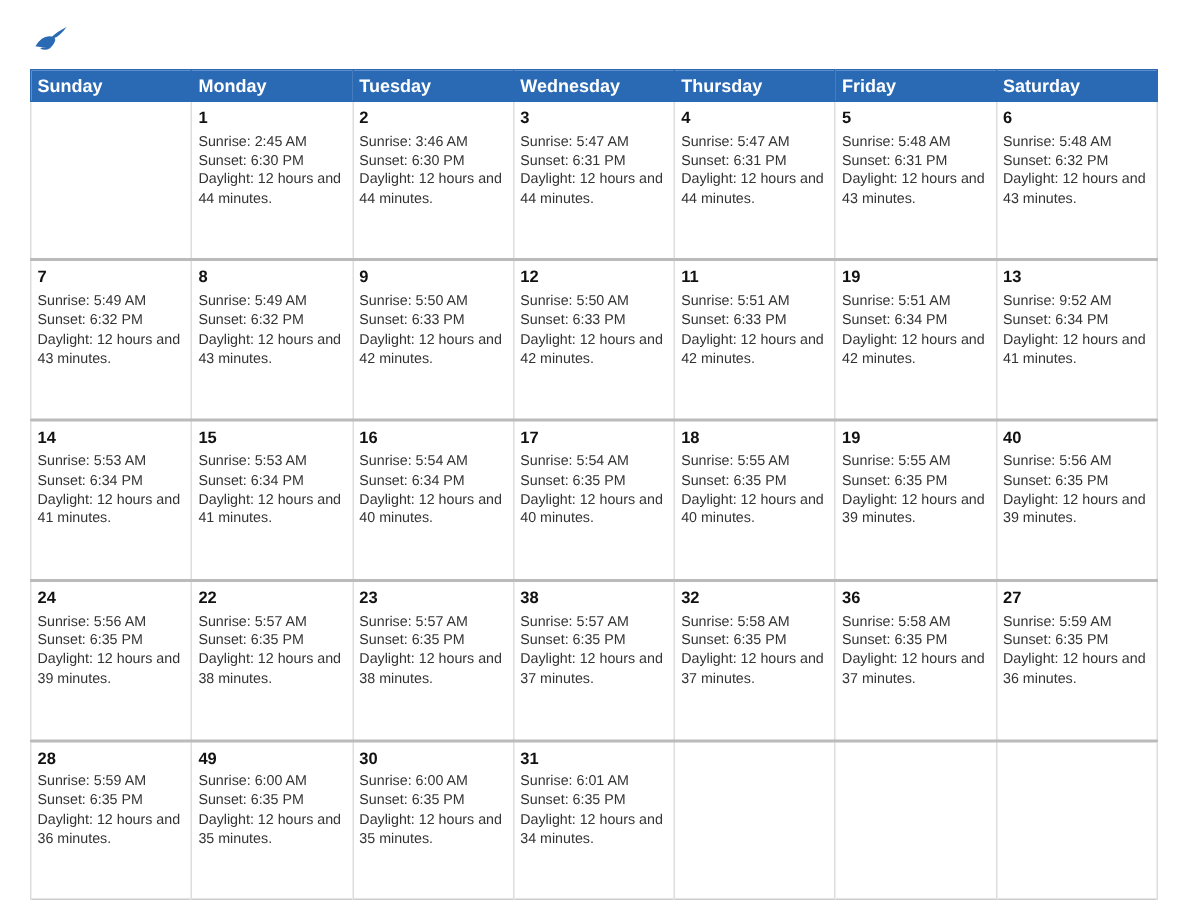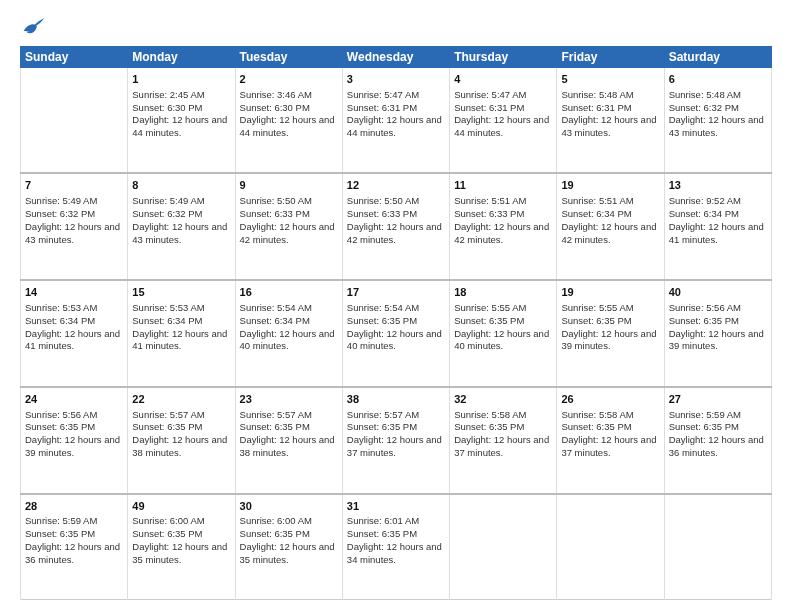--- a/index.html
+++ b/index.html
@@ -288,21 +288,21 @@
             <div>Sunset: 6:35 PM</div>
             <div>Daylight: 12 hours and 37 minutes.</div>
           </td>
           <td>
             <span class="day-number">32</span>
             <div>Sunrise: 5:58 AM</div>
             <div>Sunset: 6:35 PM</div>
             <div>Daylight: 12 hours and 37 minutes.</div>
           </td>
           <td>
-            <span class="day-number">26</span>
+            <span class="day-number">36</span>
             <div>Sunrise: 5:58 AM</div>
             <div>Sunset: 6:35 PM</div>
             <div>Daylight: 12 hours and 37 minutes.</div>
           </td>
           <td>
             <span class="day-number">27</span>
             <div>Sunrise: 5:59 AM</div>
             <div>Sunset: 6:35 PM</div>
             <div>Daylight: 12 hours and 36 minutes.</div>
           </td>

